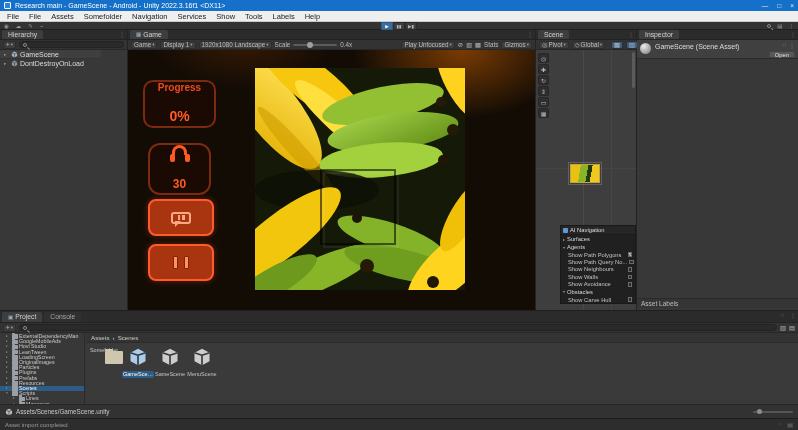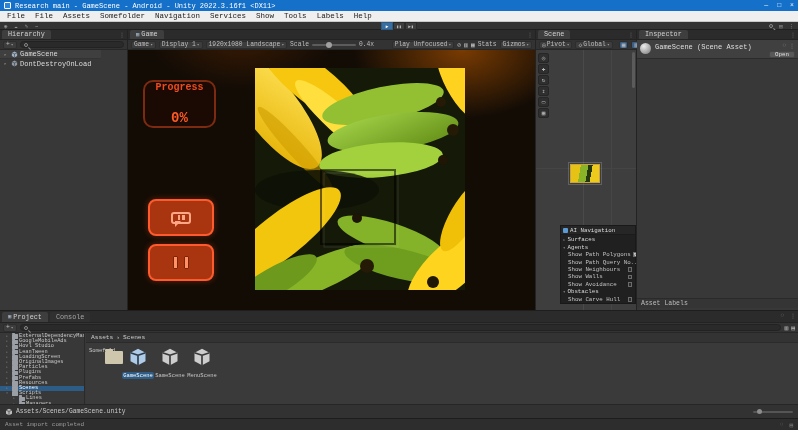--- a/index.html
+++ b/index.html
@@ -1,18 +1,18 @@
 <!DOCTYPE html>
 <html><head>
 <meta charset="utf-8">
 <style>
   *{margin:0;padding:0;box-sizing:border-box}
   body{background:#202020}
   .screen{position:relative;width:798px;height:430px;overflow:hidden;
-          font-family:Liberation Mono, monospace;background:#3b82f6;color:#ccc}
+          font-family:Liberation Sans, sans-serif;background:#3b82f6;color:#ccc}
 
   
   .titlebar{position:absolute;left:0;top:0;right:0;height:11px;background:#1470c8;
             display:flex;align-items:center;gap:4px;padding:0 4px;color:#fff;font-size:7px}
   .ulogo{width:7px;height:7px;border:1px solid #fff;border-radius:1px;background:#2b86d9;flex:none}
   .winbtns{margin-left:auto;display:flex;gap:9px;font-size:6.5px;color:#eaf2fb}
   .menubar{position:absolute;left:0;top:11px;right:0;height:11px;background:#efefef;
            border-bottom:1px solid #c9c9c9;display:flex;align-items:center;gap:10px;
            padding:0 7px;font-size:7.5px;color:#1b1b1b}
   .topbar{position:absolute;left:0;top:22px;right:0;height:8px;background:#333;
@@ -59,21 +59,21 @@
   .gamebody{position:absolute;left:0;top:20px;right:0;bottom:0;overflow:hidden;
     background:
       radial-gradient(150px 95px at 82% 0%,rgba(205,98,0,.55),rgba(0,0,0,0) 72%),
       radial-gradient(130px 70px at 28% -4%,rgba(150,62,0,.28),rgba(0,0,0,0) 70%),
       #130c05}
   .slider{width:44px;height:2px;background:#5c5c5c;border-radius:1px;position:relative}
   .knob{position:absolute;left:14px;top:-2px;width:6px;height:6px;border-radius:50%;background:#a0a0a0}
   .gtxt{color:#bdbdbd}
   .hud{position:absolute;border-radius:10px}
   .hud-box{border:2px solid #7c2a10;background:rgba(34,9,3,.55);display:flex;
-           flex-direction:column;align-items:center;justify-content:space-between;gap:15px}
+           flex-direction:column;align-items:center;justify-content:flex-start;gap:15px}
   .hud-btn{border:2px solid #ff5a2e;background:#a8350f;box-shadow:0 0 6px rgba(255,80,30,.35);
            display:flex;align-items:center;justify-content:center;border-radius:8px}
   .prg-l{color:#f04b1d;font-size:10px;font-weight:bold}
   .prg-v{color:#ff5a22;font-size:14px;font-weight:bold}
   .hp{position:relative;width:20px;height:17px}
   .hp-band{position:absolute;left:2px;top:0;width:15px;height:10px;border:3px solid #ff5a22;
            border-bottom:none;border-radius:9px 9px 0 0}
   .hp-cup{position:absolute;bottom:0;width:5px;height:8px;background:#ff5a22;border-radius:2px}
   .bubble{position:relative;width:20px;height:12px;border:2px solid #ffa685;border-radius:3px;
           display:flex;align-items:center;justify-content:center;gap:2px}
@@ -289,20 +289,28 @@
           </span>
       </div>
 
       <div class="gamebody">
 
         <div class="hud hud-box" style="left:15px;top:30px;width:73px;height:48px">
           <span class="prg-l">Progress</span>
           <span class="prg-v">0%</span>
         </div>
 
+        <div class="hud hud-box" style="left:20px;top:93px;width:63px;height:52px;border-radius:12px">
+          <span class="hp">
+            <span class="hp-band"></span>
+              <span class="hp-cup" style="left:0"></span>
+              <span class="hp-cup" style="right:0"></span>
+          </span>
+          <span class="prg-v" style="font-size:12px">30</span>
+        </div>
 
         <div class="hud hud-btn" style="left:20px;top:149px;width:66px;height:37px">
           <span class="bubble">
             <span class="bar"></span>
               <span class="bar"></span>
           </span>
         </div>
 
         <div class="hud hud-btn" style="left:20px;top:194px;width:66px;height:37px;gap:6px">
           <span class="pbar"></span>

